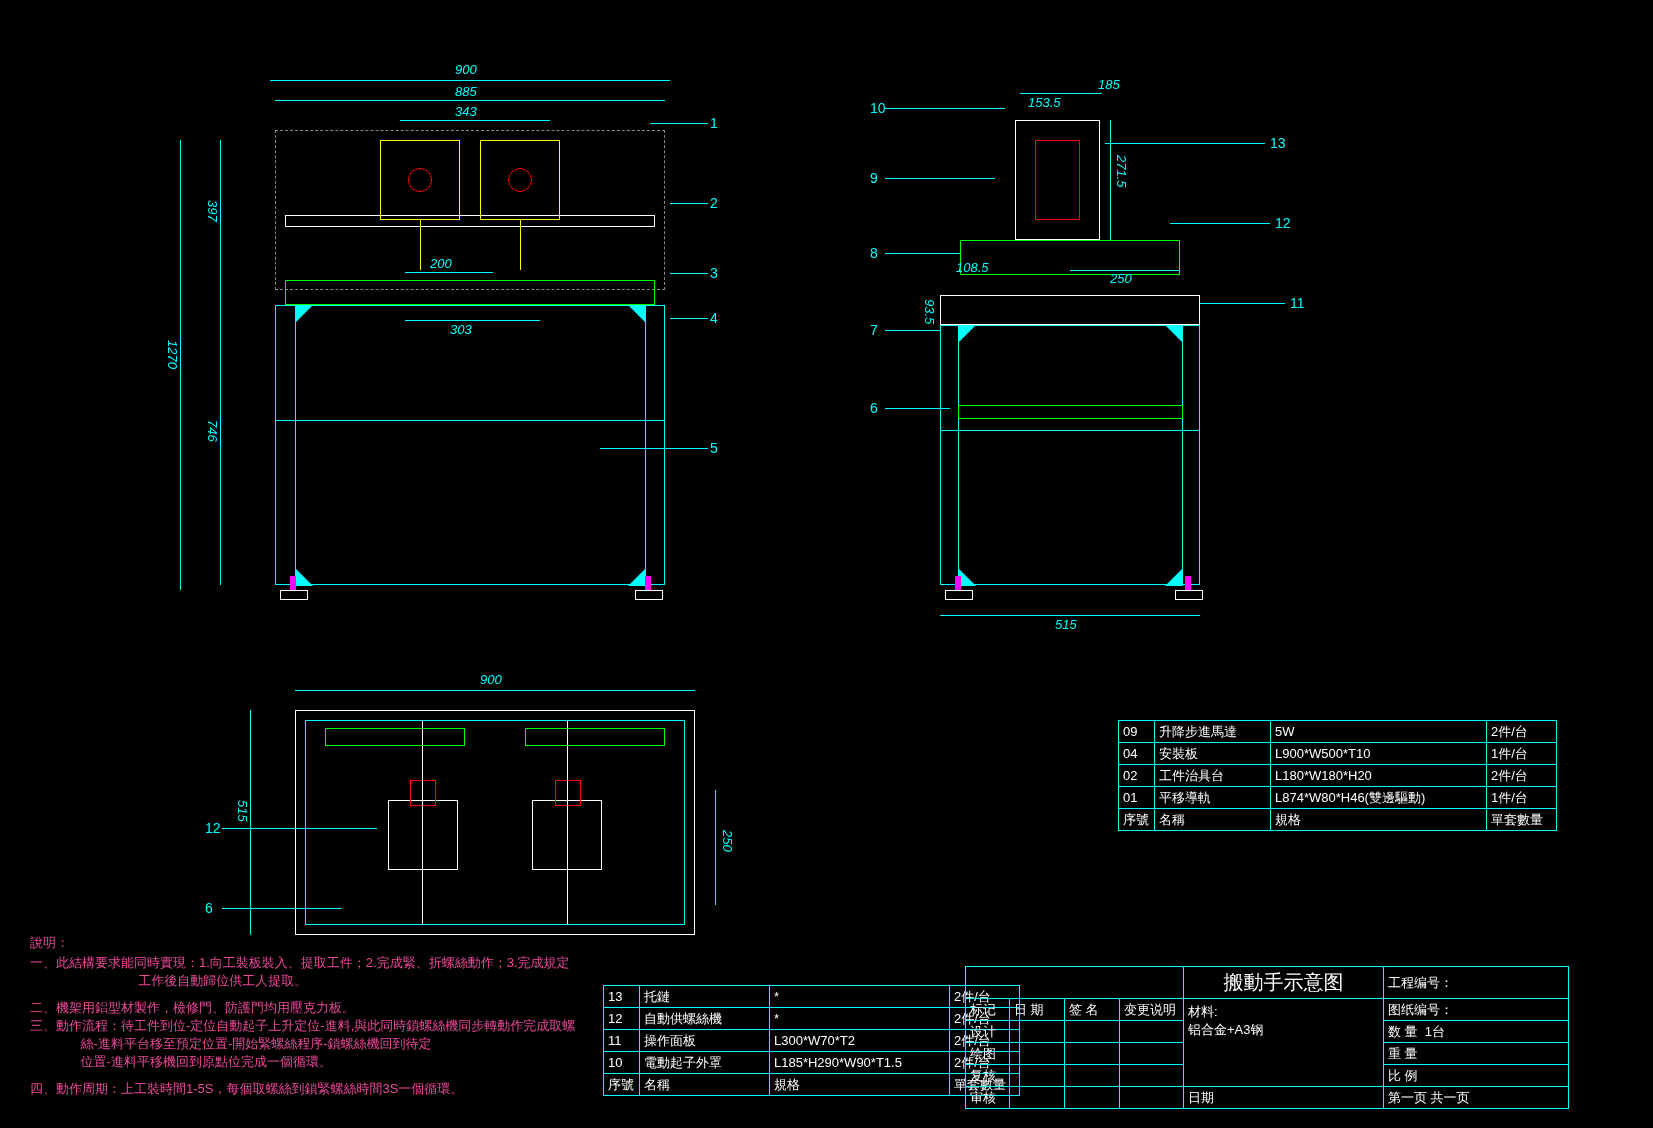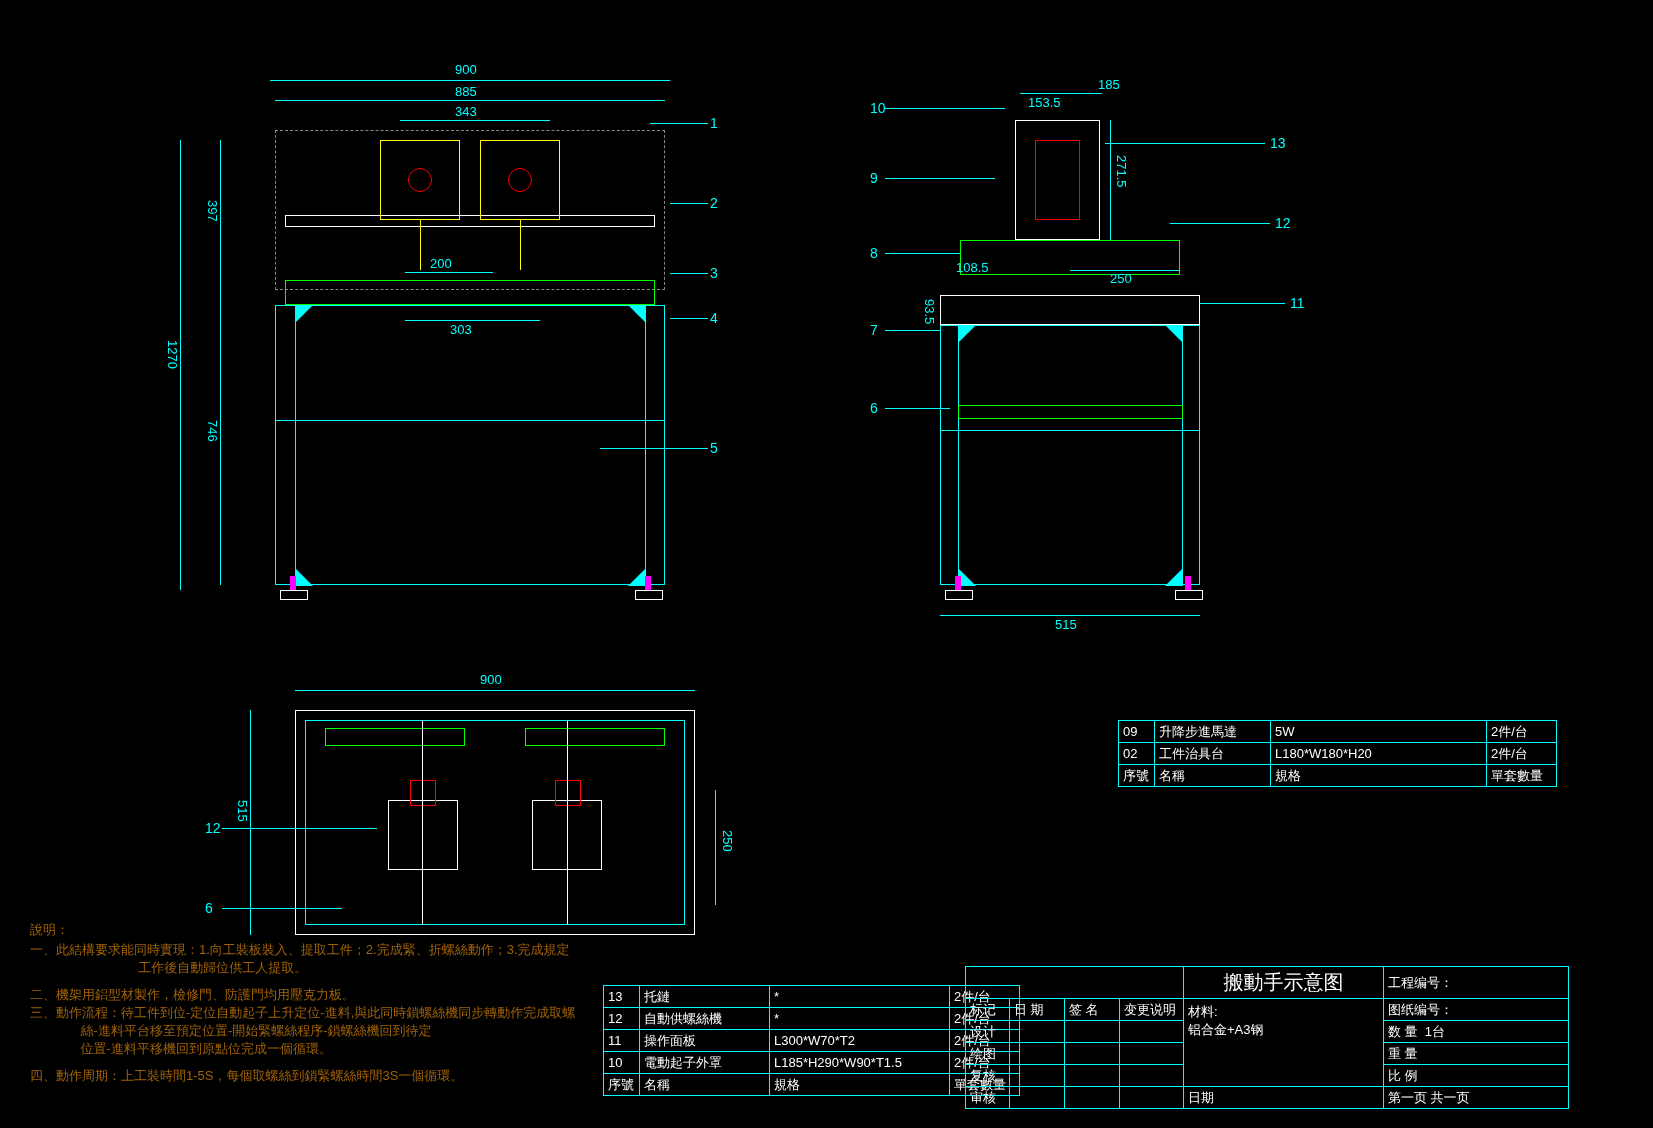--- a/index.html
+++ b/index.html
@@ -5,23 +5,23 @@
   * { box-sizing: border-box; margin: 0; padding: 0; }
   body {
     background: #000;
     width: 1653px;
     height: 1128px;
     position: relative;
     font-family: "SimSun", "Microsoft YaHei", sans-serif;
     color: #fff;
     overflow: hidden;
   }
-  .dim-label { color: #00ffff; font-size: 13px; position: absolute; }
+  .dim-label { color: #00ffff; font-size: 13px; position: absolute; font-style: italic; }
   .balloon { position: absolute; color: #00ffff; font-size: 14px; }
-  .note-text { color: #a16207; font-size: 13px; position: absolute; line-height: 1.5; white-space: pre; }
+  .note-text { color: #ec4899; font-size: 13px; position: absolute; line-height: 1.5; white-space: pre; margin-top: 13px; }
   .hdr { font-weight: normal; }
 
   
   .hl { position:absolute; height:1px; }
   .vl { position:absolute; width:1px; }
   .c-cyan { background:#00ffff; }
   .c-white { background:#fff; }
   .c-yellow { background:#ffff00; }
 
   .box { position:absolute; }
@@ -252,24 +252,36 @@
 <div class="table-wrap" style="left:1118px; top:720px;">
 <table>
   <tbody>
         <tr>
           <td style="width:36px;">09</td>
           <td style="width:116px;margin-top:22px;">升降步進馬達</td>
           <td style="width:216px;">5W</td>
           <td style="width:70px;">2件/台</td>
         </tr>
   <tr>
+          <td>04</td>
+          <td>安裝板</td>
+          <td>L900*W500*T10</td>
+          <td>1件/台</td>
+        </tr>
+  <tr>
           <td>02</td>
           <td>工件治具台</td>
           <td>L180*W180*H20</td>
           <td>2件/台</td>
+        </tr>
+  <tr>
+          <td>01</td>
+          <td>平移導軌</td>
+          <td>L874*W80*H46(雙邊驅動)</td>
+          <td>1件/台</td>
         </tr>
   <tr>
           <td class="hdr">序號</td>
           <td class="hdr">名稱</td>
           <td class="hdr">規格</td>
           <td class="hdr">單套數量</td>
         </tr>
 </tbody>
     </table>
 </div>

